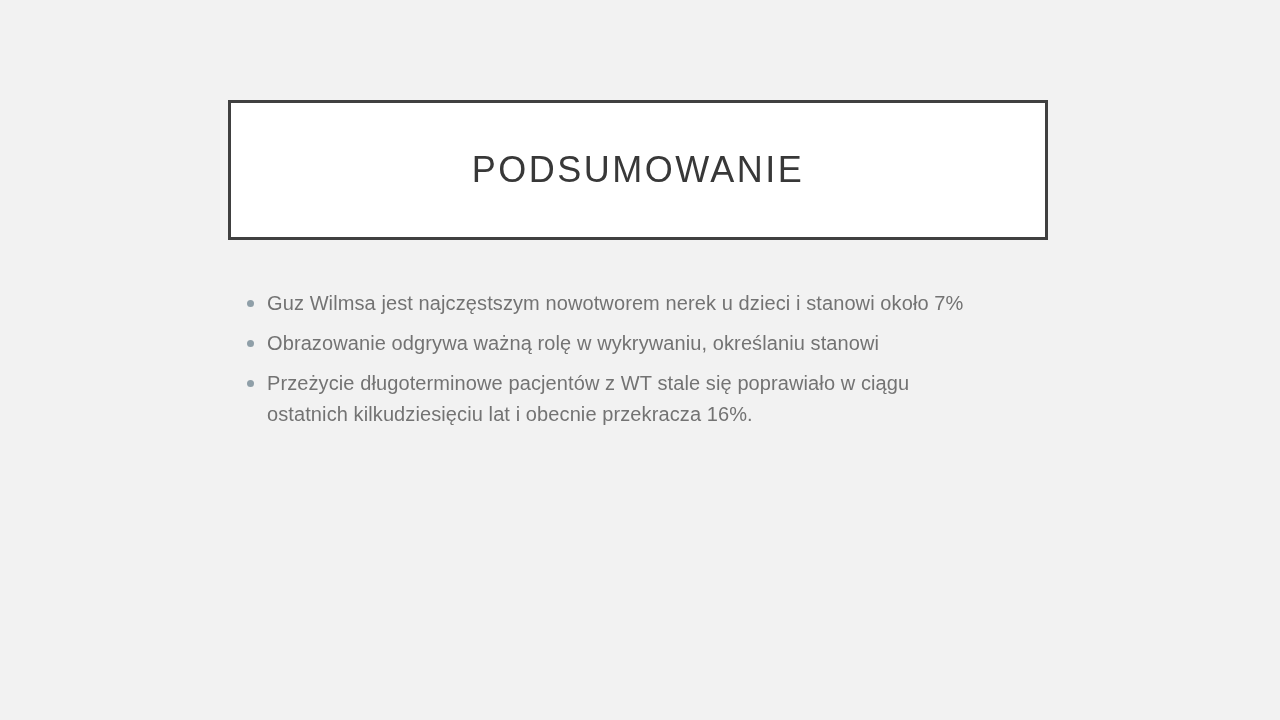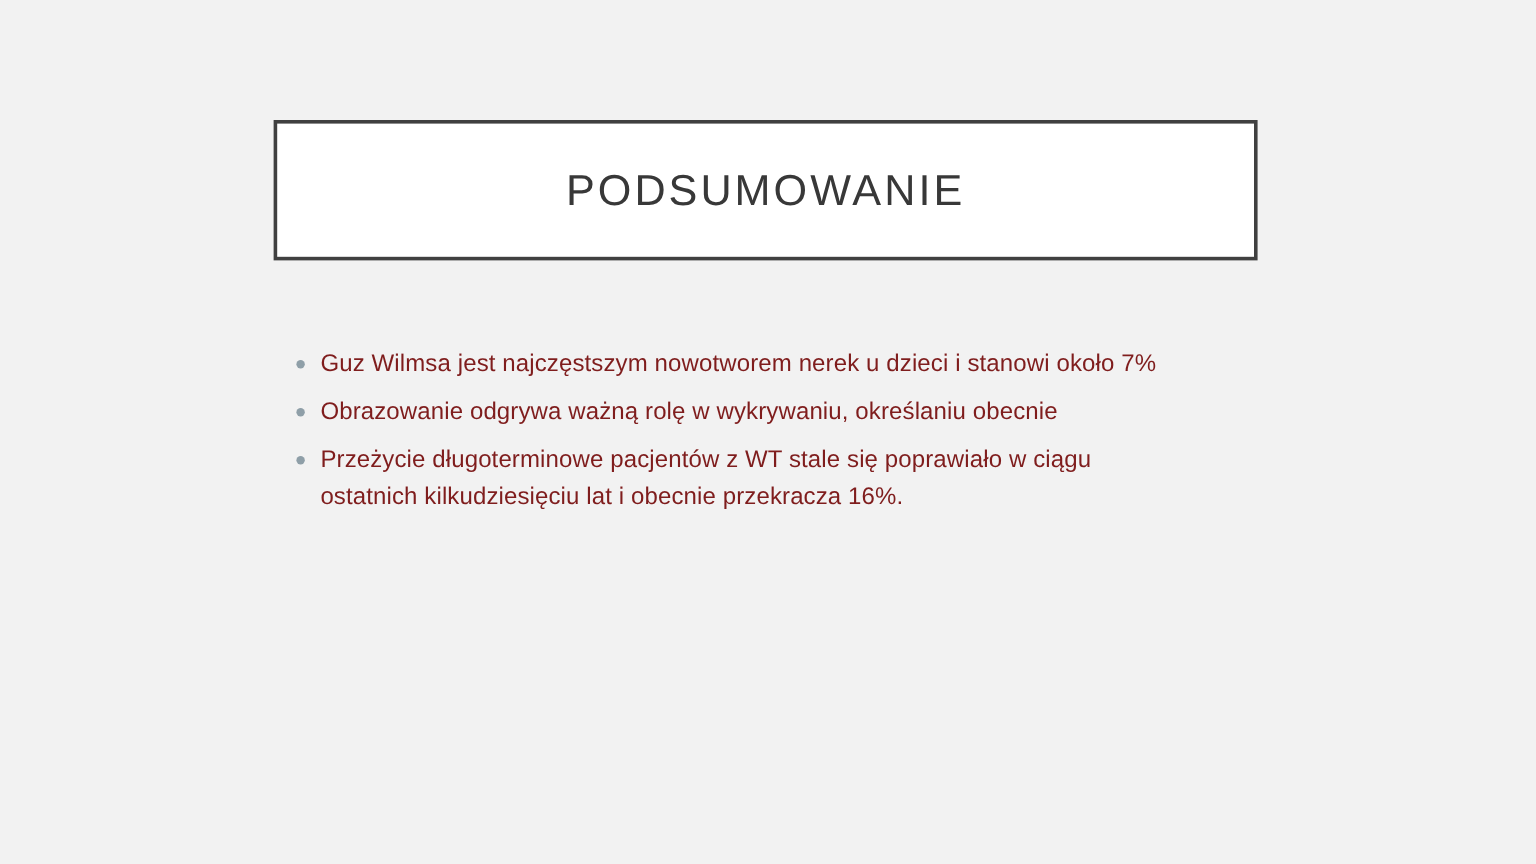--- a/index.html
+++ b/index.html
@@ -12,21 +12,21 @@
     height: 720px;
     background: #f2f2f2;
     overflow: hidden;
     font-family: "Liberation Sans", sans-serif;
   }
   .title-box {
     position: absolute;
     left: 228px;
     top: 100px;
     width: 820px;
-    height: 117px;
+    height: 140px;
     box-sizing: border-box;
     background: #ffffff;
     border: 3px solid #404040;
     display: flex;
     align-items: center;
     justify-content: center;
   }
   .title-text {
     font-size: 36px;
     font-weight: 300;
@@ -54,21 +54,21 @@
     background: #8f9fa8;
     margin-top: 12px;
     margin-right: 13px;
   }
   .bullet-text {
     flex: 1 1 auto;
   }
   .bullet-line {
     font-size: 20px;
     line-height: 31px;
-    color: #7f1d1d;
+    color: #737373;
     white-space: nowrap;
     letter-spacing: 0.1px;
   }
 </style>
 </head>
 <body>
 
 <div class="slide">
 
   <div class="title-box">
@@ -80,21 +80,21 @@
     <div class="bullet-item">
       <span class="bullet-dot"></span>
       <div class="bullet-text">
         <div class="bullet-line">Guz Wilmsa jest najczęstszym nowotworem nerek u dzieci i stanowi około 7%</div>
       </div>
     </div>
 
     <div class="bullet-item">
       <span class="bullet-dot"></span>
       <div class="bullet-text">
-        <div class="bullet-line">Obrazowanie odgrywa ważną rolę w wykrywaniu, określaniu obecnie</div>
+        <div class="bullet-line">Obrazowanie odgrywa ważną rolę w wykrywaniu, określaniu stanowi</div>
       </div>
     </div>
 
     <div class="bullet-item">
       <span class="bullet-dot"></span>
       <div class="bullet-text">
         <div class="bullet-line">Przeżycie długoterminowe pacjentów z WT stale się poprawiało w ciągu</div>
         <div class="bullet-line">ostatnich kilkudziesięciu lat i obecnie przekracza 16%.</div>
       </div>
     </div>

